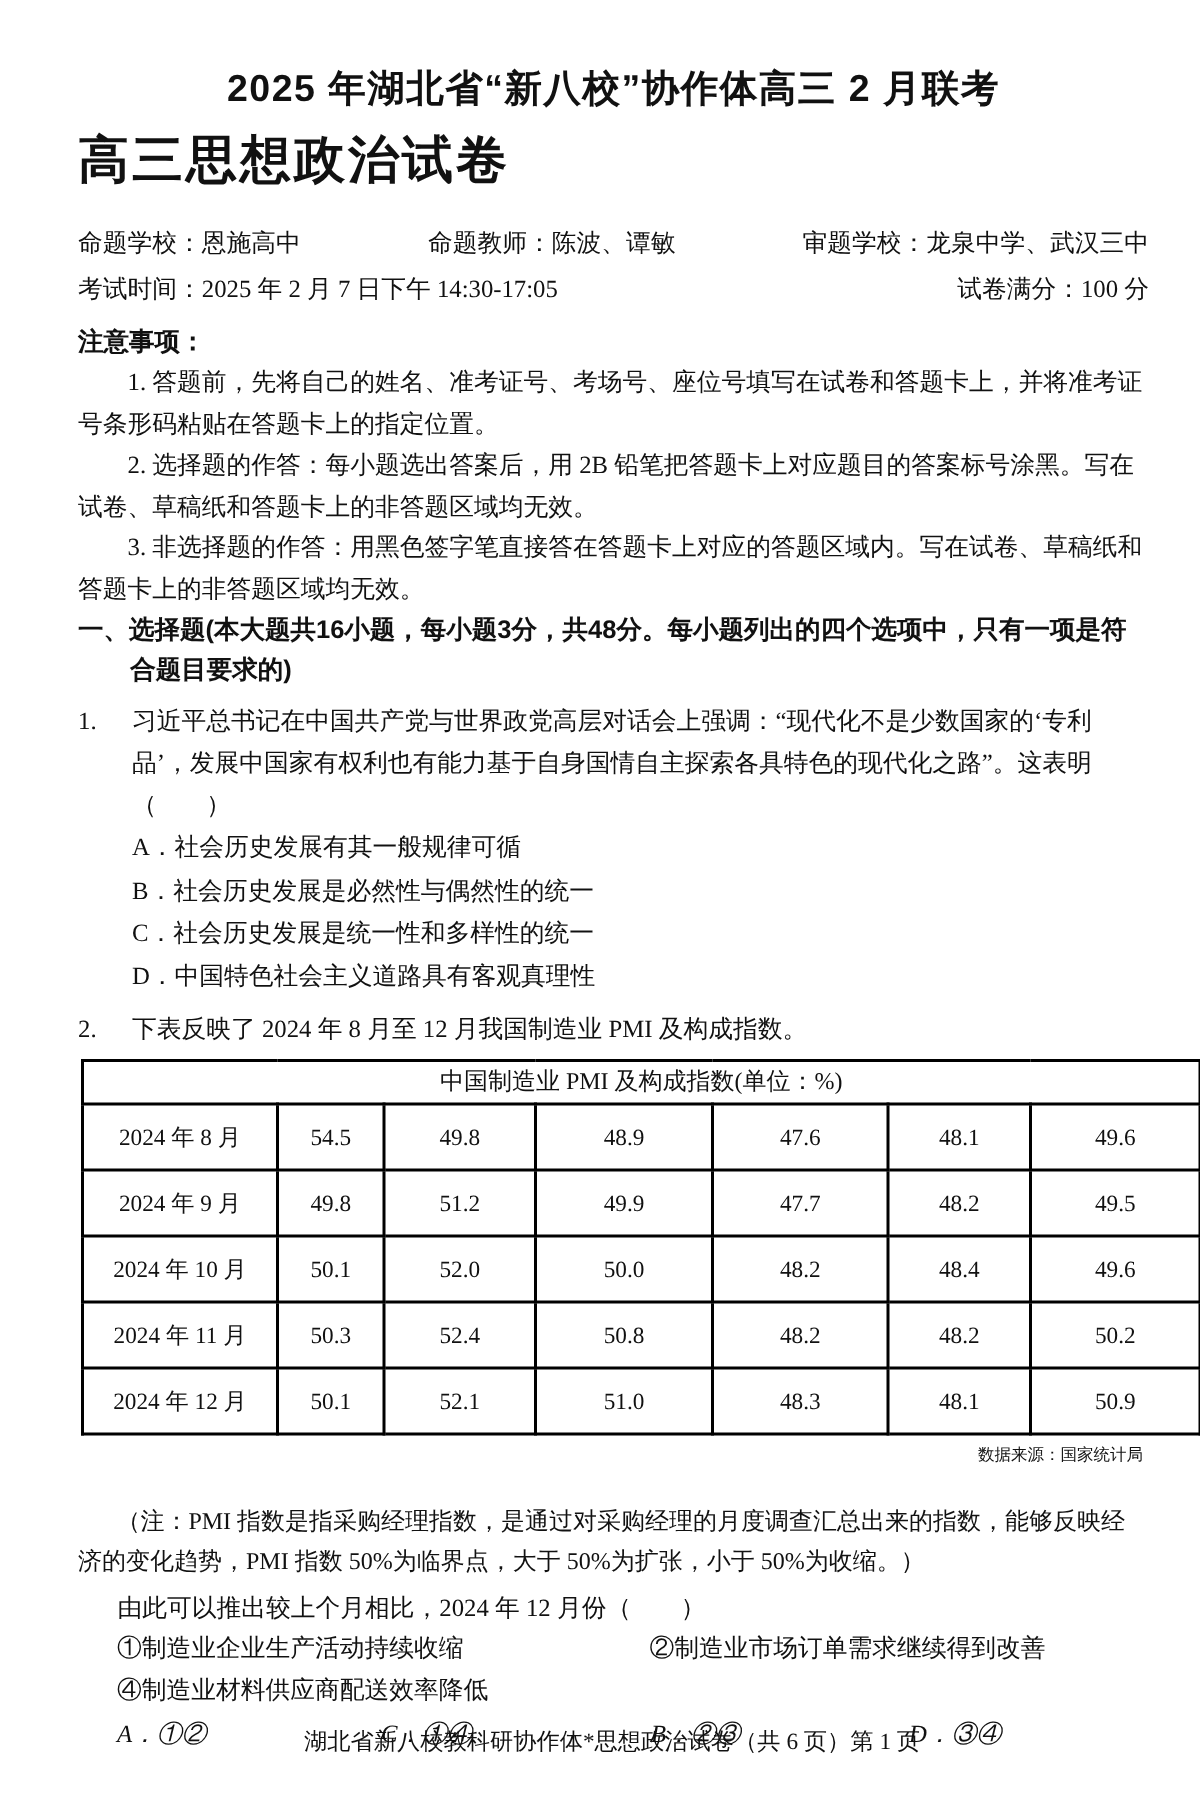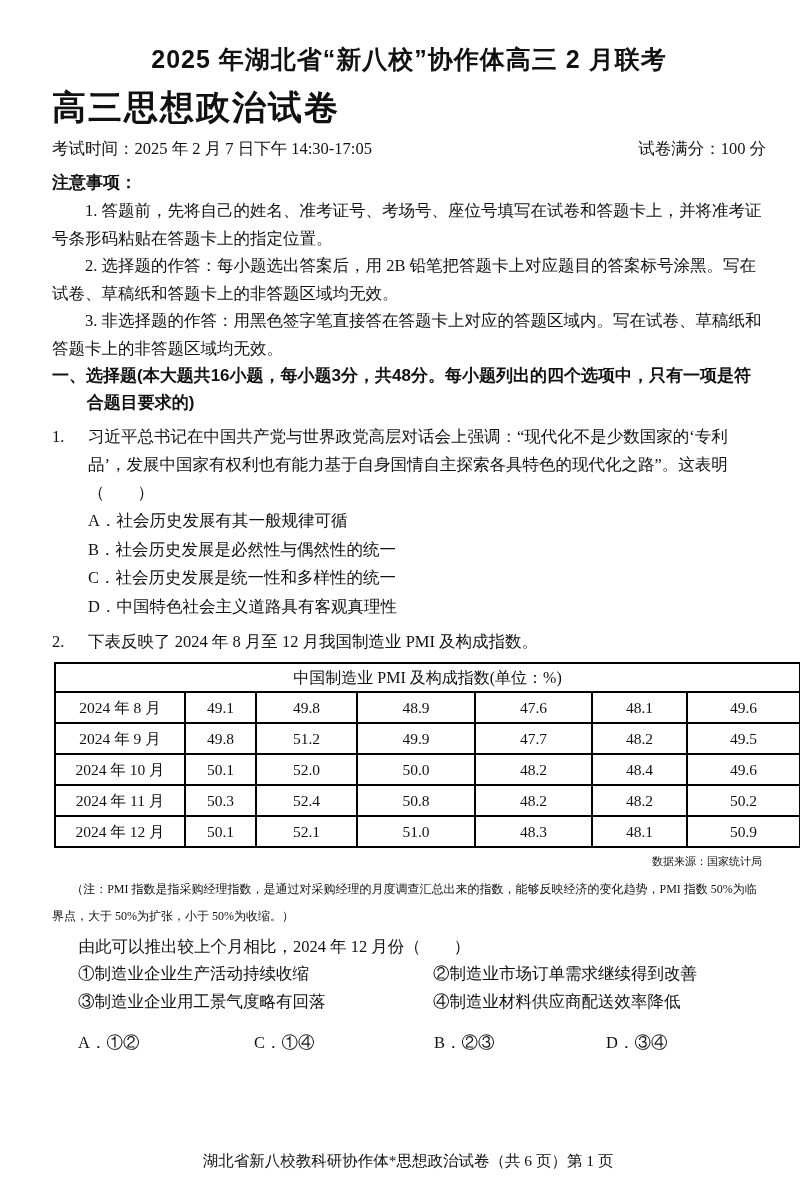--- a/index.html
+++ b/index.html
@@ -35,21 +35,21 @@
   }
   .meta-row {
     display: flex;
     justify-content: space-between;
     font-size: 16.5px;
     line-height: 24px;
   }
   .meta-row.first { margin-top: 20px; }
   .meta-row.second { margin-top: 7px; }
   .notice-heading {
-    font-family: Liberation Mono, monospace;
+    font-family: Liberation Sans, sans-serif;
     font-weight: bold;
     font-size: 17px;
     line-height: 26px;
     margin-top: 10px;
   }
   .notice-item {
     font-size: 16.5px;
     line-height: 27.5px;
     text-indent: 2em;
   }
@@ -83,71 +83,77 @@
     border: 2px solid #000;
     text-align: center;
     vertical-align: middle;
     font-weight: normal;
     font-size: 15.5px;
     padding: 3px 2px;
     line-height: 21px;
   }
   .pmi-table .tbl-title { font-size: 16px; height: 14px; }
   .pmi-table thead .hdr th { height: 50px; }
-  .pmi-table tbody td { height: 31px; }
+  .pmi-table tbody td { height: 44px; }
   .data-source {
     text-align: right;
     font-size: 11px;
     line-height: 22px;
     margin-top: 2px;
     padding-right: 4px;
   }
   .pmi-note {
-    font-size: 12px;
+    font-size: 16px;
     line-height: 27px;
     text-indent: 1.6em;
-    margin-top: 4px;
+    margin-top: 20px;
   }
   .q2-prompt {
     font-size: 16.5px;
     line-height: 27px;
     margin-top: 3px;
     padding-left: 1.6em;
   }
   .statements {
     display: grid;
     grid-template-columns: 355px auto;
     padding-left: 26px;
     font-size: 16.5px;
     line-height: 27.5px;
   }
   .answer-row {
     display: grid;
     grid-template-columns: 176px 180px 172px auto;
     padding-left: 26px;
     font-size: 16.5px;
     line-height: 28px;
-    margin-top: 14px;
+    margin-top: 2px;
+    font-style: italic;
   }
   .page-footer {
     position: absolute;
     left: 16px; right: 0;
     bottom: 28px;
     text-align: center;
     font-size: 15.5px;
   }
 </style>
 </head>
 <body>
 
 <div class="page">
 
   <div class="exam-title">2025 年湖北省“新八校”协作体高三 2 月联考</div>
   <div class="paper-title">高三思想政治试卷</div>
 
+  <div class="meta-row first">
+    <span>命题学校：恩施高中</span>
+    <span>命题教师：陈波、谭敏</span>
+    <span>审题学校：龙泉中学、武汉三中</span>
+  </div>
   <div class="meta-row second">
     <span>考试时间：2025 年 2 月 7 日下午 14:30-17:05</span>
     <span>试卷满分：100 分</span>
   </div>
 
   <div class="notice-heading">注意事项：</div>
   <p class="notice-item">1. 答题前，先将自己的姓名、准考证号、考场号、座位号填写在试卷和答题卡上，并将准考证号条形码粘贴在答题卡上的指定位置。</p>
   <p class="notice-item">2. 选择题的作答：每小题选出答案后，用 2B 铅笔把答题卡上对应题目的答案标号涂黑。写在试卷、草稿纸和答题卡上的非答题区域均无效。</p>
   <p class="notice-item">3. 非选择题的作答：用黑色签字笔直接答在答题卡上对应的答题区域内。写在试卷、草稿纸和答题卡上的非答题区域均无效。</p>
 
@@ -185,21 +191,21 @@
         <col style="width:113px">
     </colgroup>
     <thead>
       <tr>
         <th class="tbl-title" colspan="7">中国制造业 PMI 及构成指数(单位：%)</th>
       </tr>
     </thead>
     <tbody>
       <tr>
         <td>2024 年 8 月</td>
-        <td>49.1</td>
+        <td>54.5</td>
         <td>49.8</td>
         <td>48.9</td>
         <td>47.6</td>
         <td>48.1</td>
         <td>49.6</td>
       </tr>
       <tr>
         <td>2024 年 9 月</td>
         <td>49.8</td>
         <td>51.2</td>
@@ -240,21 +246,20 @@
 
   <div class="data-source">数据来源：国家统计局</div>
 
   <p class="pmi-note">（注：PMI 指数是指采购经理指数，是通过对采购经理的月度调查汇总出来的指数，能够反映经济的变化趋势，PMI 指数 50%为临界点，大于 50%为扩张，小于 50%为收缩。）</p>
 
   <div class="q2-prompt">由此可以推出较上个月相比，2024 年 12 月份（　　）</div>
 
   <div class="statements">
     <span>①制造业企业生产活动持续收缩</span>
     <span>②制造业市场订单需求继续得到改善</span>
-    <span>③制造业企业用工景气度略有回落</span>
     <span>④制造业材料供应商配送效率降低</span>
   </div>
 
   <div class="answer-row">
     <span>A．①②</span>
     <span>C．①④</span>
     <span>B．②③</span>
     <span>D．③④</span>
   </div>
 

